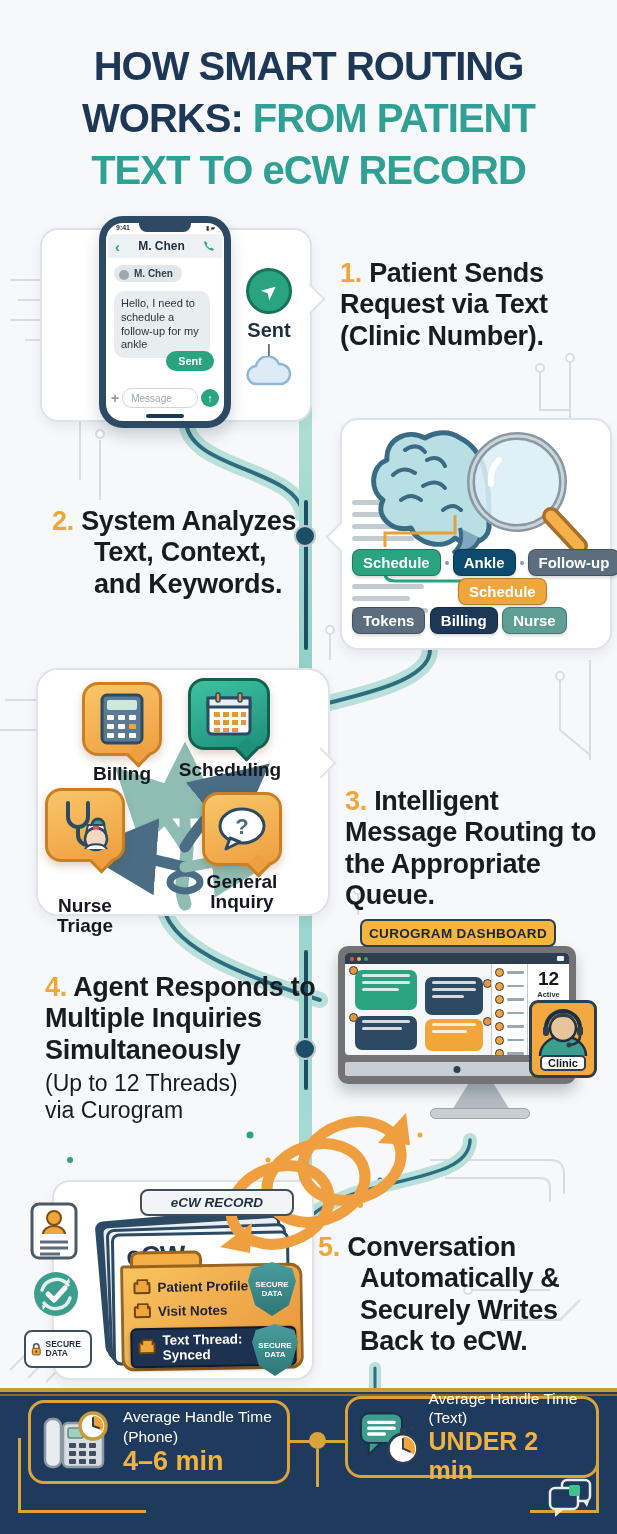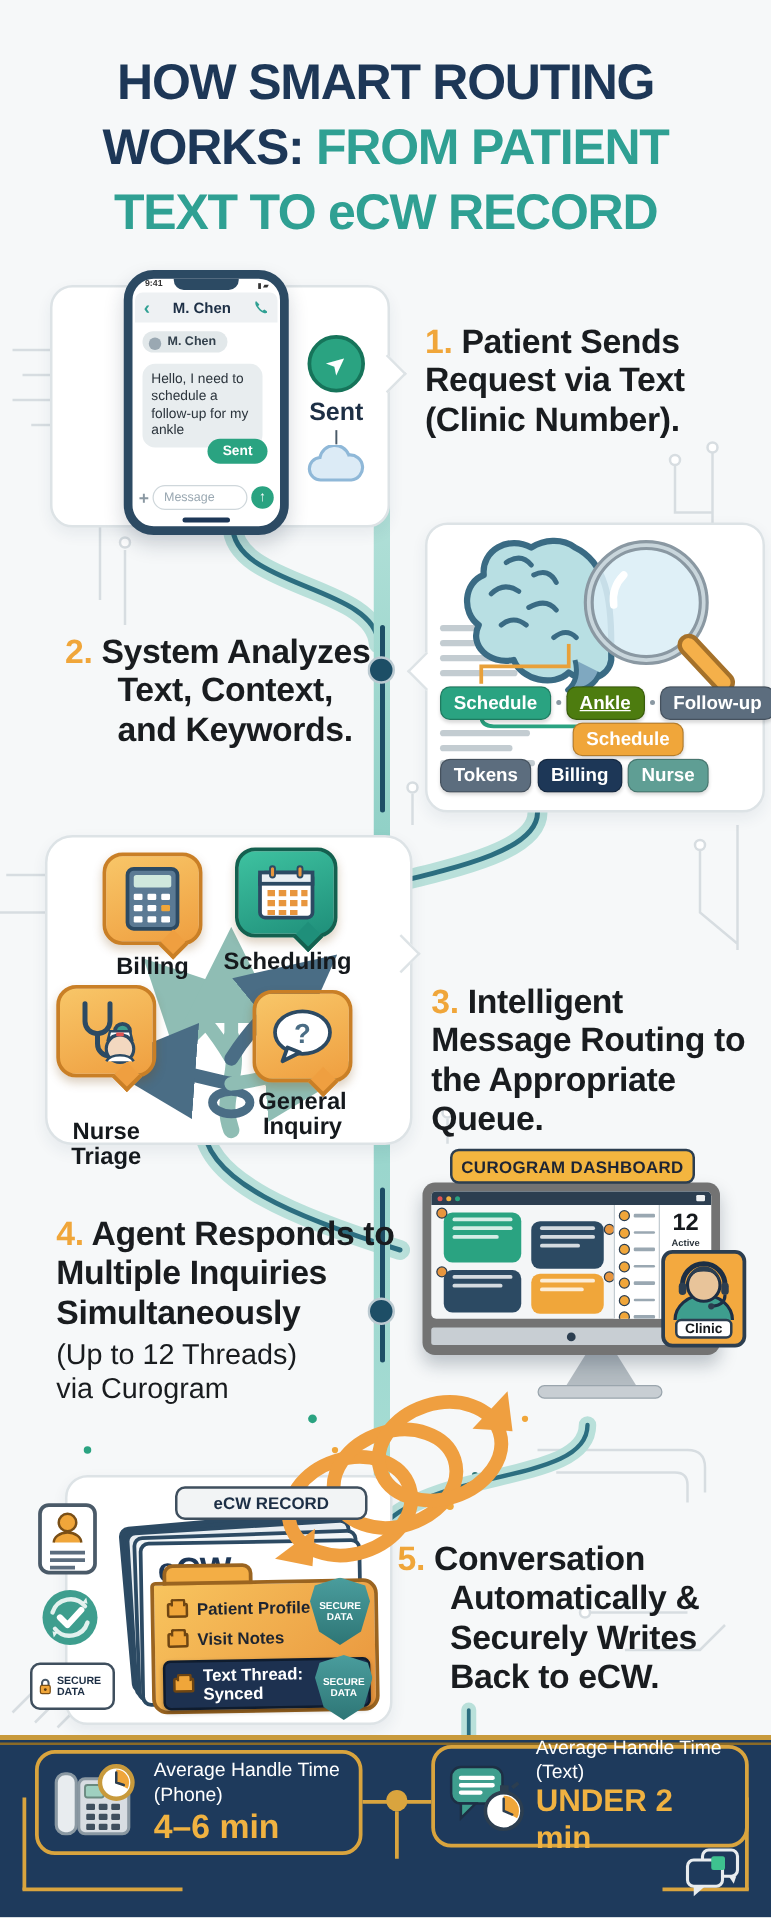--- a/index.html
+++ b/index.html
@@ -107,21 +107,21 @@
            clip-path:polygon(28% 0,72% 0,100% 100%,0 100%); z-index:4; }
   #mbase { position:absolute; left:430px; top:1108px; width:100px; height:11px; background:#c8ced3; border-radius:6px; border:1.5px solid #9aa5ad; z-index:4; }
   #agent-card { position:absolute; left:529px; top:1000px; width:68px; height:78px; background:#f3a93f;
            border:3px solid #2c3e50; border-radius:9px; z-index:7; }
   #agent-card .pill { position:absolute; bottom:4px; left:50%; transform:translateX(-50%); background:#fff;
            border:2px solid #2c3e50; border-radius:5px; font-size:11px; font-weight:700; padding:0 6px; color:#15191d; }
 
   
   #ecw-banner { position:absolute; left:140px; top:1189px; width:154px; height:27px; background:#f2f4f5;
            border:2.5px solid #3f4f5e; border-radius:8px; display:flex; align-items:center; justify-content:center;
-           font-size:13.5px; font-weight:800; color:#1d2f45; z-index:7; }
+           font-size:13.5px; font-weight:800; color:#1d2f45; z-index:7;font-style:italic; }
   .sheet { position:absolute; border:3.5px solid #2c4a63; border-radius:8px; background:#e8eef2; }
   #ecw-paper { position:absolute; left:112px; top:1232px; width:178px; height:132px; background:#fff;
            border:3.5px solid #2c4a63; border-radius:8px; transform:rotate(-1deg); z-index:5; }
   #ecw-paper .ecwtxt { font-size:27px; font-weight:800; color:#1d3757; margin:5px 0 0 12px; letter-spacing:-.5px; }
   #folder-tab { position:absolute; left:130px; top:1251px; width:72px; height:20px; background:#f3ae45;
            border:3px solid #9a6420; border-radius:8px 8px 0 0; transform:rotate(-1deg); z-index:5; }
   #folder { position:absolute; left:121px; top:1264px; width:182px; height:106px;
            background:linear-gradient(135deg,#f8c45e,#e8943c); border:3px solid #9a6420;
            border-radius:4px 12px 12px 12px; transform:rotate(-1deg); z-index:6; padding:12px 8px 0 10px; }
   .frow { display:flex; align-items:center; gap:7px; margin-bottom:9px; }
@@ -278,21 +278,21 @@
   <div class="gbar" style="left:352px;top:584px;width:72px;"></div>
   <div class="gbar" style="left:352px;top:596px;width:58px;"></div>
   <div class="gbar" style="left:352px;top:608px;width:76px;"></div>
 
   <svg class="abs" width="160" height="70" viewBox="0 0 160 70" style="left:360px;top:515px;z-index:4;" fill="none">
     <path d="M95 0 v18 h-70 v14" stroke="#e8a03a" stroke-width="3"></path>
     <path d="M25 50 v8 q0 8 10 8 h75" stroke="#2aa381" stroke-width="3"></path>
   </svg>
 
   <div class="abs" style="left:352px;top:549px;z-index:5;white-space:nowrap;">
-    <span class="kchip" style="background: rgb(42, 163, 129);">Schedule</span><span class="kdot"></span><span class="kchip" style="background: #4d7c0f; text-decoration: underline;">Ankle</span><span class="kdot"></span><span class="kchip" style="background: rgb(92, 109, 126);">Follow-up</span>
+    <span class="kchip" style="background: rgb(42, 163, 129);">Schedule</span><span class="kdot"></span><span class="kchip" style="background: #0c4a6e;">Ankle</span><span class="kdot"></span><span class="kchip" style="background: rgb(92, 109, 126);">Follow-up</span>
   </div>
   <div class="abs" style="left:458px;top:578px;z-index:5;">
     <span class="kchip" style="background: rgb(240, 166, 58);">Schedule</span>
   </div>
   <div class="abs" style="left:352px;top:607px;z-index:5;white-space:nowrap;">
     <span class="kchip" style="background: rgb(92, 109, 126);">Tokens</span>
     <span class="kchip" style="background: rgb(29, 55, 87);">Billing</span>
     <span class="kchip" style="background: rgb(95, 158, 148);">Nurse</span>
   </div>
 

